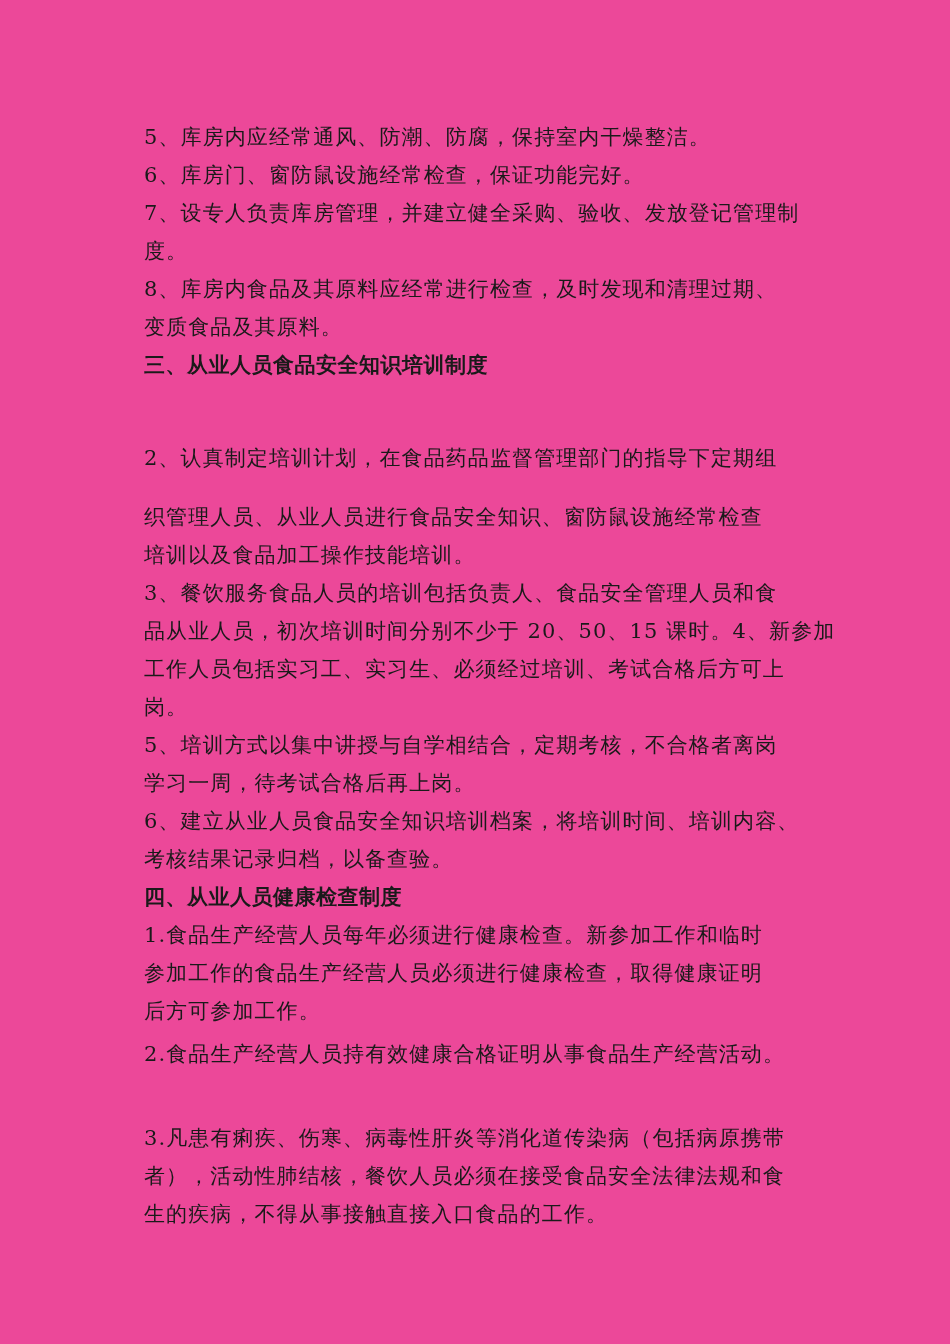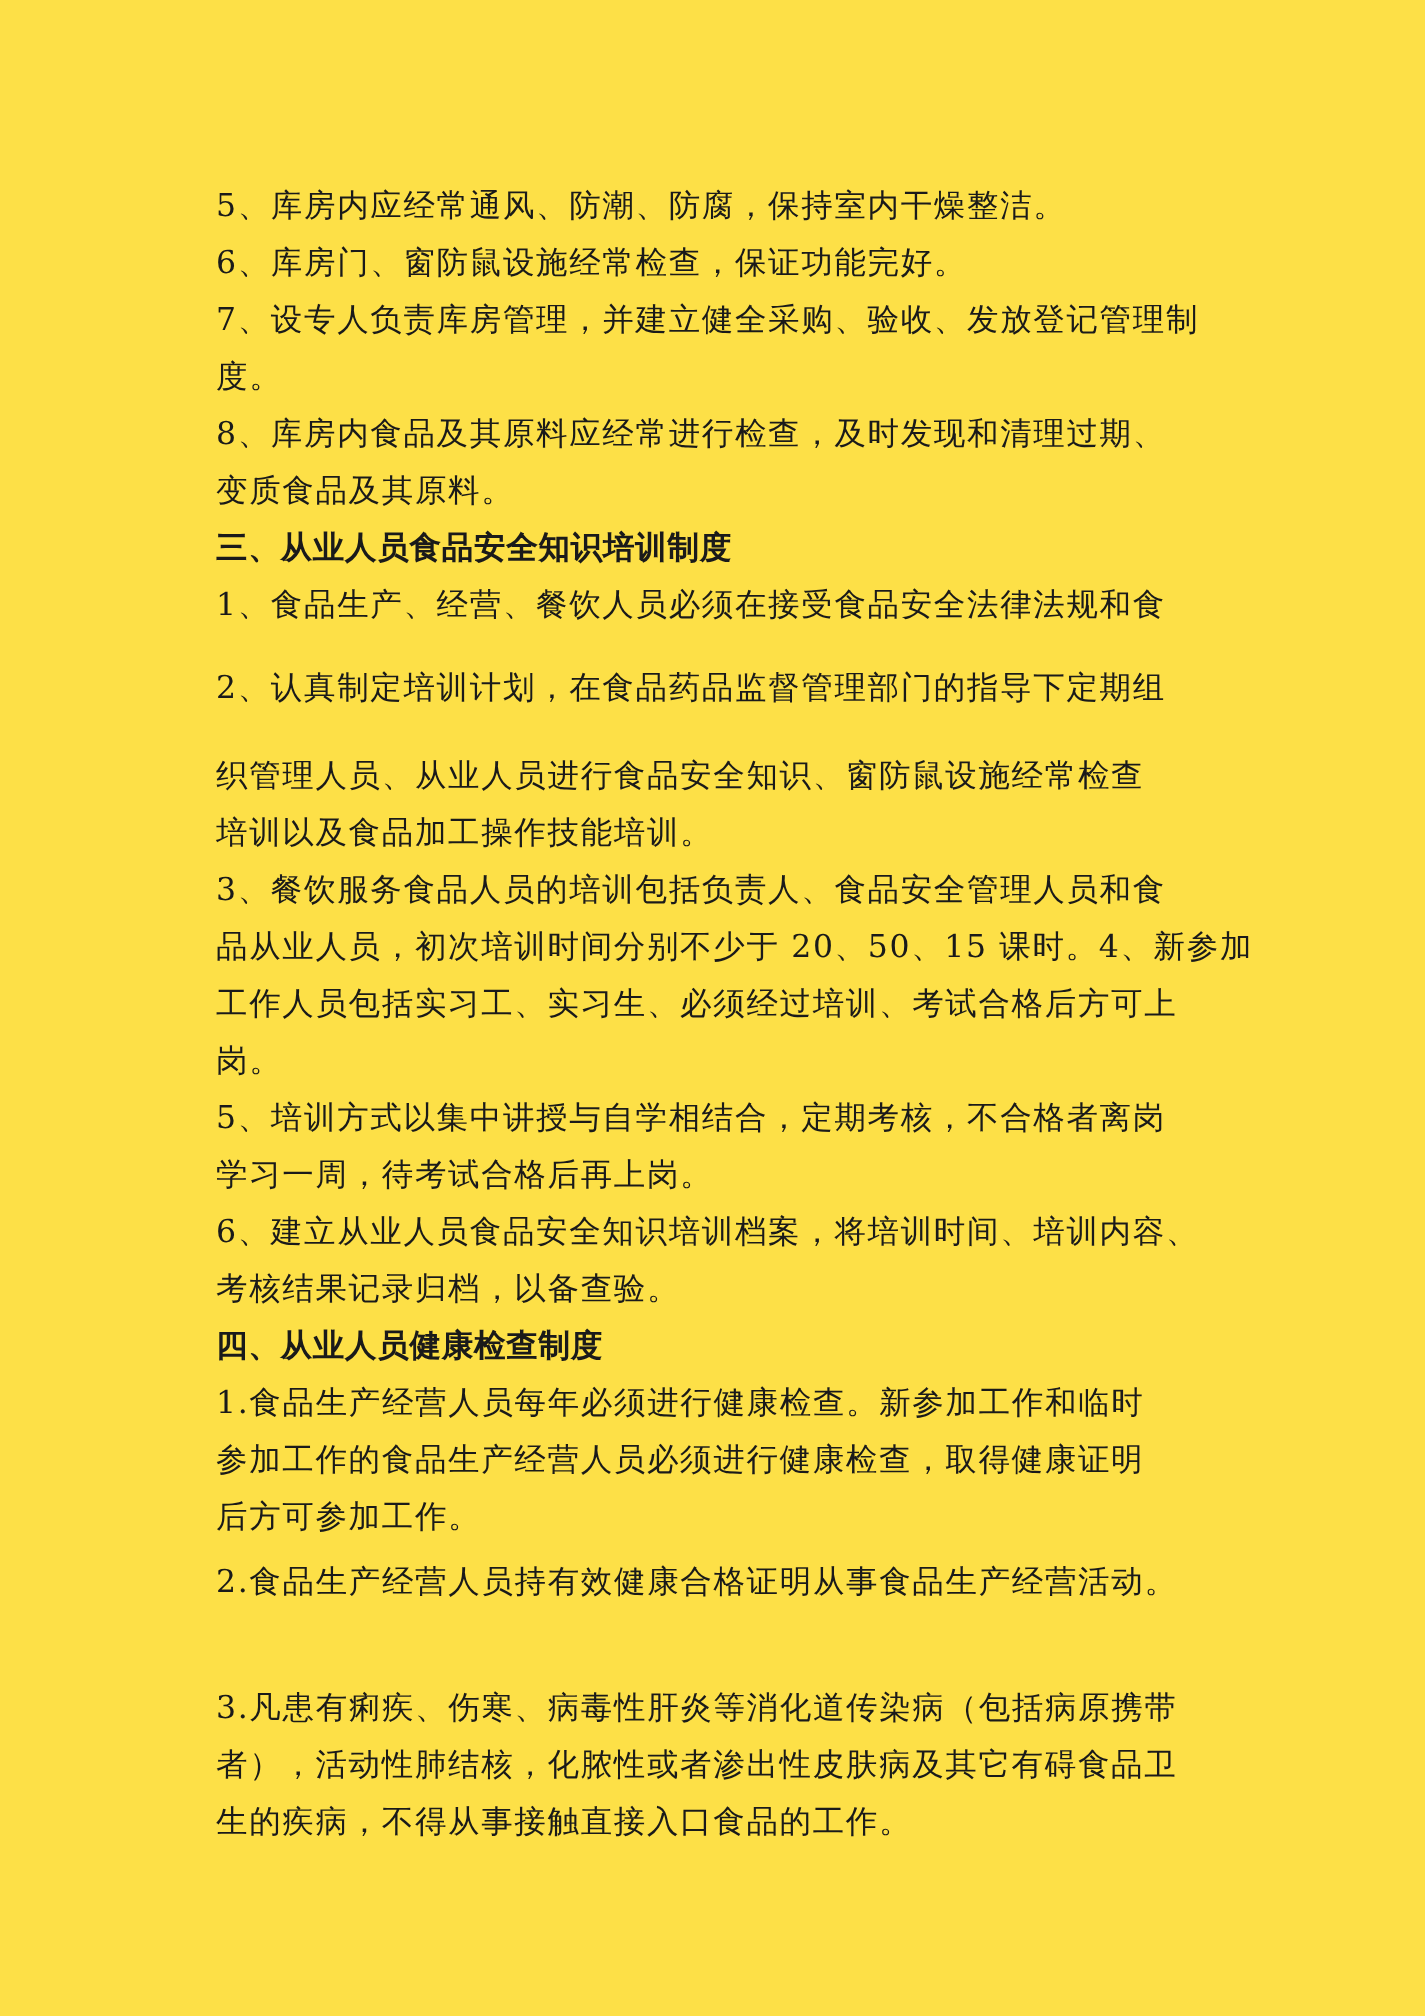--- a/index.html
+++ b/index.html
@@ -14,21 +14,21 @@
       overflow: hidden;
       font-family: "DejaVu Serif", "Liberation Serif", serif;
       color: #1a1a1a;
     }
     .page {
       position: absolute;
       left: 0;
       top: 0;
       width: 950px;
       height: 1344px;
-      background: #fde047;
+      background: #ec4899;
     }
     .line {
       position: absolute;
       left: 144px;
       font-size: 21px;
       line-height: 38px;
       height: 38px;
       white-space: nowrap;
       letter-spacing: 1.1px;
     }
@@ -43,34 +43,33 @@
 
 <div class="page">
   <div class="line" style="top:118px">5、库房内应经常通风、防潮、防腐，保持室内干燥整洁。</div>
   <div class="line" style="top:156px">6、库房门、窗防鼠设施经常检查，保证功能完好。</div>
   <div class="line" style="top:194px">7、设专人负责库房管理，并建立健全采购、验收、发放登记管理制</div>
   <div class="line" style="top:232px">度。</div>
   <div class="line" style="top:270px">8、库房内食品及其原料应经常进行检查，及时发现和清理过期、</div>
   <div class="line" style="top:308px">变质食品及其原料。</div>
 
   <div class="line heading" style="top:346px">三、从业人员食品安全知识培训制度</div>
-  <div class="line" style="top:384px">1、食品生产、经营、餐饮人员必须在接受食品安全法律法规和食</div>
   <div class="line" style="top:439px">2、认真制定培训计划，在食品药品监督管理部门的指导下定期组</div>
   <div class="line" style="top:498px">织管理人员、从业人员进行食品安全知识、窗防鼠设施经常检查</div>
   <div class="line" style="top:536px">培训以及食品加工操作技能培训。</div>
   <div class="line" style="top:574px">3、餐饮服务食品人员的培训包括负责人、食品安全管理人员和食</div>
   <div class="line" style="top:612px">品从业人员，初次培训时间分别不少于 20、50、15 课时。4、新参加</div>
   <div class="line" style="top:650px">工作人员包括实习工、实习生、必须经过培训、考试合格后方可上</div>
   <div class="line" style="top:688px">岗。</div>
   <div class="line" style="top:726px">5、培训方式以集中讲授与自学相结合，定期考核，不合格者离岗</div>
   <div class="line" style="top:764px">学习一周，待考试合格后再上岗。</div>
   <div class="line" style="top:802px">6、建立从业人员食品安全知识培训档案，将培训时间、培训内容、</div>
   <div class="line" style="top:840px">考核结果记录归档，以备查验。</div>
 
   <div class="line heading" style="top:878px">四、从业人员健康检查制度</div>
   <div class="line" style="top:916px">1.食品生产经营人员每年必须进行健康检查。新参加工作和临时</div>
   <div class="line" style="top:992px">后方可参加工作。</div>
   <div class="line" style="top:954px">参加工作的食品生产经营人员必须进行健康检查，取得健康证明</div>
   <div class="line" style="top:1035px">2.食品生产经营人员持有效健康合格证明从事食品生产经营活动。</div>
   <div class="line" style="top:1119px">3.凡患有痢疾、伤寒、病毒性肝炎等消化道传染病（包括病原携带</div>
-  <div class="line" style="top:1157px">者），活动性肺结核，化脓性或者渗出性皮肤病及其它有碍食品卫</div>
+  <div class="line" style="top:1157px">者），活动性肺结核，餐饮人员必须在接受食品安全法律法规和食</div>
   <div class="line" style="top:1195px">生的疾病，不得从事接触直接入口食品的工作。</div>
 </div>
 
 </body></html>

